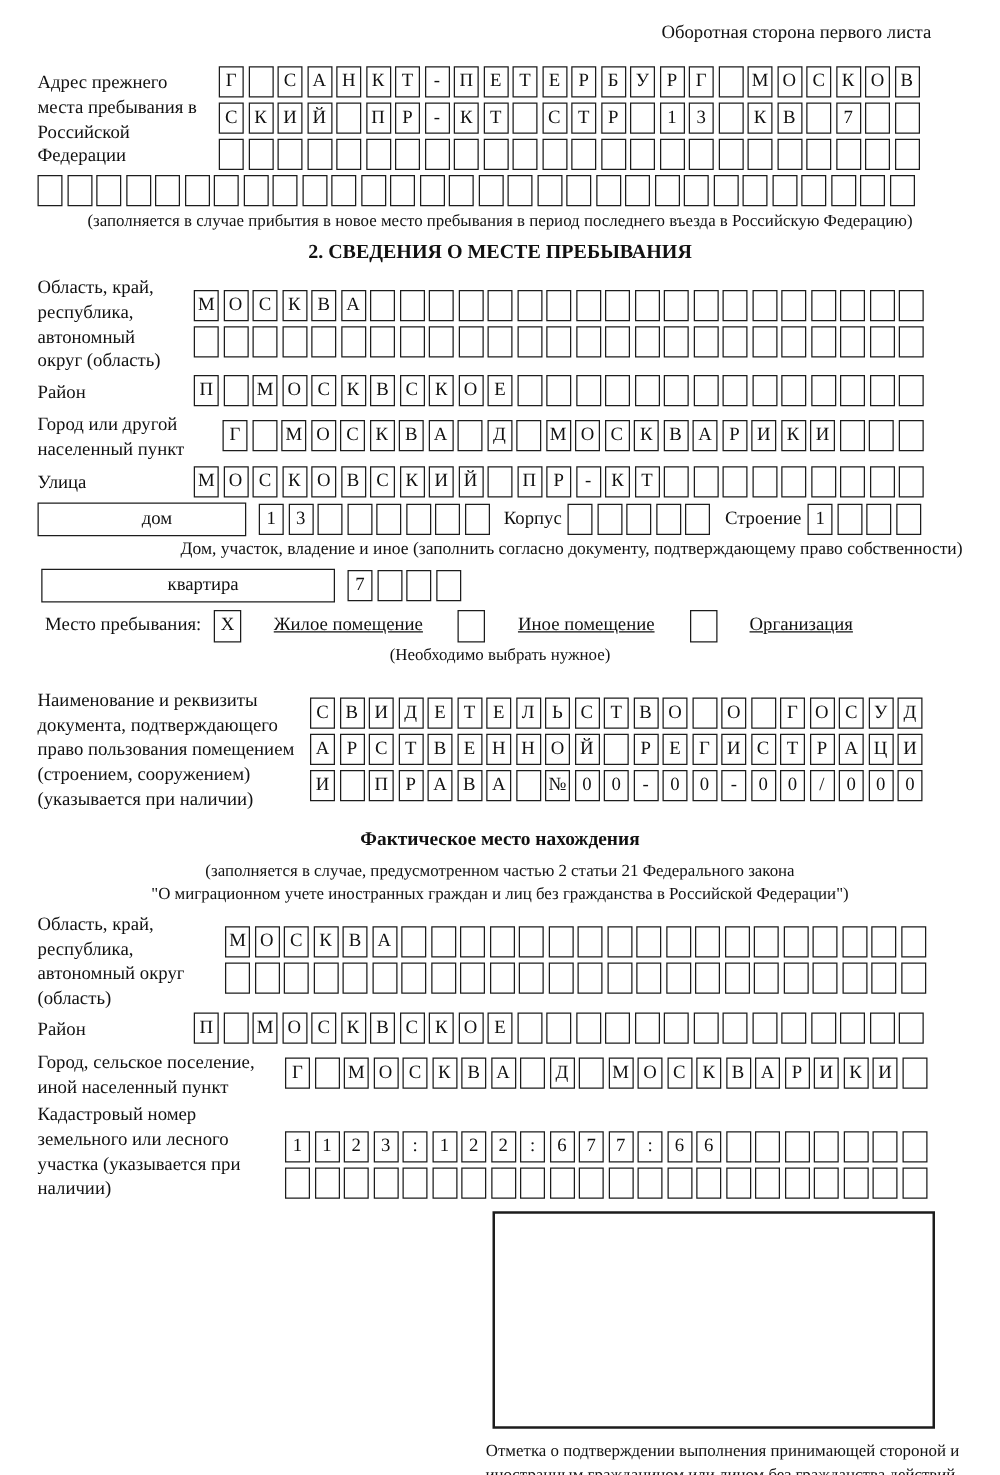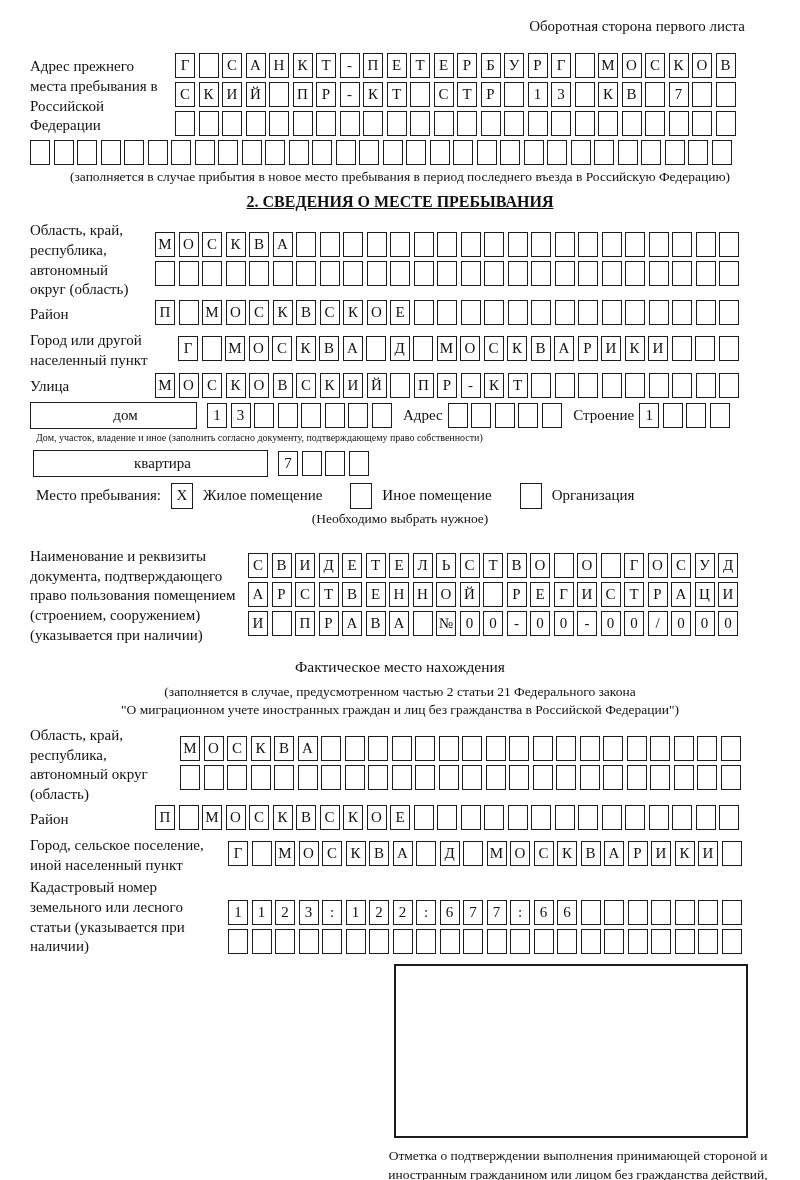--- a/index.html
+++ b/index.html
@@ -17,39 +17,39 @@
     border:1.5px solid #1c1c1c;margin-right:3.5px;
     display:inline-flex;align-items:center;justify-content:center;
     font-size:15px;line-height:1;background:#fff;
   }
   .frow{display:flex;align-items:center;}
   .flabel{flex:none;font-size:15px;line-height:1.32;padding-right:8px;box-sizing:border-box;}
   .w145{width:145px;} .w125{width:125px;} .w148{width:148px;}
   .w218{width:218px;} .w150{width:150px;} .w198{width:198px;}
   .rows-col{display:flex;flex-direction:column;}
   .note-c{text-align:center;font-size:13.5px;margin:2px 0 8px 0;}
-  .note-l{font-size:10px;margin:1px 0 7px 6px;}
-  .sec-title{text-align:center;font-weight:bold;font-size:16px;margin:6px 0 10px 0;text-decoration:underline;}
-  .sub-title{text-align:center;font-weight:normal;font-size:15.5px;margin:12px 0 8px 0;}
+  .note-l{font-size:14px;margin:1px 0 7px 6px;text-align:right;}
+  .sec-title{text-align:center;font-weight:bold;font-size:16px;margin:6px 0 10px 0;}
+  .sub-title{text-align:center;font-weight:bold;font-size:15.5px;margin:12px 0 8px 0;}
   
   .inline-row{display:flex;align-items:center;margin-bottom:3px;}
   .type-box{
     flex:none;box-sizing:border-box;border:1.6px solid #1c1c1c;height:27px;
     display:inline-flex;align-items:center;justify-content:center;font-size:15px;background:#fff;padding-left:24px;
   }
   .type-box.dom{width:167px;margin-right:10px;}
   .type-box.kv{width:235px;margin-left:3px;margin-right:10px;}
   .inline-lbl{font-size:15px;margin:0 5px 0 8px;flex:none;}
   
   .stay-row{display:flex;align-items:center;margin:6px 0 2px 6px;font-size:15px;}
   .cb{
     flex:none;width:22px;height:26px;box-sizing:border-box;border:1.6px solid #1c1c1c;
     display:inline-flex;align-items:center;justify-content:center;font-size:15px;background:#fff;
   }
-  .cb-lbl{margin:0 14px 0 10px;}
+  .cb-lbl{margin:0 14px 0 26px;text-decoration:underline;}
   .stay-lbl{margin-right:10px;}
   .gap28{margin-left:14px;}
   
   .stamp-wrap{margin-left:364px;margin-top:6px;width:378px;}
   .stamp-box{width:350px;height:170px;border:2px solid #1c1c1c;background:#fff;}
   .stamp-note{width:420px;margin-left:-26px;text-align:center;font-size:13.5px;line-height:1.45;margin-top:8px;}
   .mb2{margin-bottom:2px;}
 </style>
 </head>
 <body>
@@ -334,21 +334,21 @@
     <div class="box-row" style="margin-bottom:0">
         <span class="cell">1</span>
         <span class="cell">3</span>
         <span class="cell"></span>
         <span class="cell"></span>
         <span class="cell"></span>
         <span class="cell"></span>
         <span class="cell"></span>
         <span class="cell"></span>
       </div>
-    <span class="inline-lbl">Адрес</span>
+    <span class="inline-lbl">Корпус</span>
     <div class="box-row" style="margin-bottom:0">
         <span class="cell"></span>
         <span class="cell"></span>
         <span class="cell"></span>
         <span class="cell"></span>
         <span class="cell"></span>
       </div>
     <span class="inline-lbl">Строение</span>
     <div class="box-row" style="margin-bottom:0">
         <span class="cell">1</span>
@@ -570,21 +570,21 @@
         <span class="cell">А</span>
         <span class="cell">Р</span>
         <span class="cell">И</span>
         <span class="cell">К</span>
         <span class="cell">И</span>
         <span class="cell"></span>
       </div>
   </div>
 
   <div class="frow">
-    <div class="flabel w198">Кадастровый номер земельного или лесного статьи (указывается при наличии)</div>
+    <div class="flabel w198">Кадастровый номер земельного или лесного участка (указывается при наличии)</div>
     <div class="rows-col" style="padding-top:22px">
       <div class="box-row">
           <span class="cell">1</span>
           <span class="cell">1</span>
           <span class="cell">2</span>
           <span class="cell">3</span>
           <span class="cell">:</span>
           <span class="cell">1</span>
           <span class="cell">2</span>
           <span class="cell">2</span>

